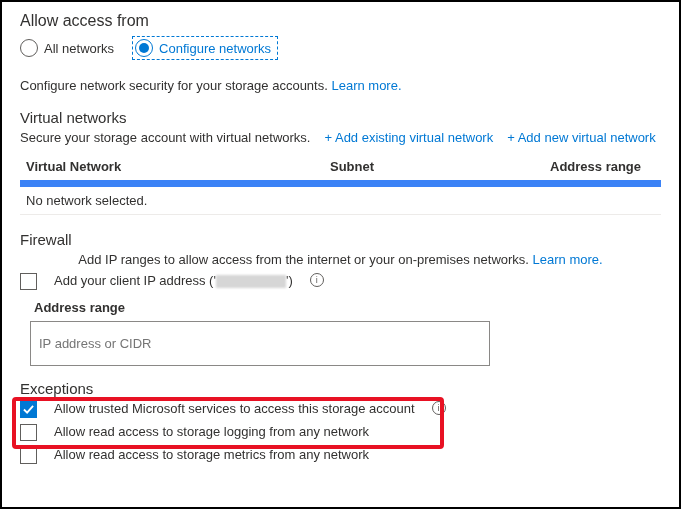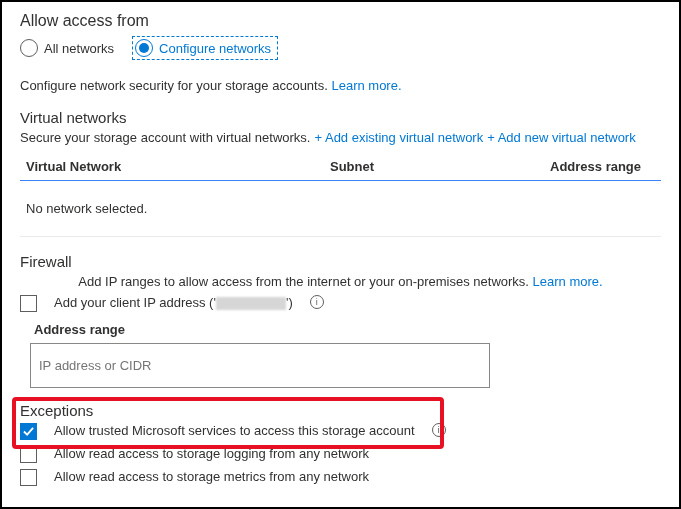--- a/index.html
+++ b/index.html
@@ -10,26 +10,26 @@
 .radio-opt { display: flex; align-items: center; gap: 6px; cursor: pointer; }
 .radio { width: 18px; height: 18px; border: 1px solid #605e5c; border-radius: 50%; display: flex; align-items: center; justify-content: center; }
 .radio.selected { border-color: #0078d4; }
 .radio.selected::after { content: ''; width: 10px; height: 10px; background: #0078d4; border-radius: 50%; }
 .radio-opt.sel { border: 1px dashed #0078d4; padding: 2px 6px 2px 2px; }
 .radio-opt.sel .rlabel { color: #0078d4; }
 .desc { margin: 8px 0 16px; font-size: 13px; }
 .link { color: #0078d4; cursor: pointer; }
 .hsub { font-size: 15px; color: #323130; margin-bottom: 4px; }
 .vnet-row { display: flex; align-items: center; flex-wrap: wrap; gap: 4px; margin-bottom: 8px; }
-.vnet-row .link { }
+.vnet-row .link { margin-left: 10px; }
 .table-head { display: flex; font-weight: 600; padding: 6px 6px; font-size: 13px; }
 .col-vn { width: 280px; }
 .col-sub { width: 220px; margin-left: 24px; }
 .col-ar { flex: 1; }
-.table-body { border-top: 1px solid #3b82f6; border-bottom: 1px solid #edebe9; padding: 20px 6px; color: #323130; margin-bottom: 16px; }
+.table-body { border-top: 7px solid #3b82f6; border-bottom: 1px solid #edebe9; padding: 6px 6px; color: #323130; margin-bottom: 16px; }
 .fw-desc { margin-bottom: 6px; text-align: center; }
 .check-row { display: flex; gap: 17px; margin-bottom: 6px; }
 .checkbox { width: 17px; height: 17px; border: 1px solid #605e5c; display: flex; align-items: center; justify-content: center; cursor: pointer; flex-shrink: 0; }
 .checkbox.checked { background: #0078d4; border-color: #0078d4; }
 .checkbox.checked svg { display: block; }
 .checkbox svg { display: none; }
 .info-icon { width: 14px; height: 14px; border: 1px solid #605e5c; border-radius: 50%; display: inline-flex; align-items: center; justify-content: center; font-size: 9px; color: #605e5c; cursor: pointer; }
 .field-label { font-weight: 600; margin: 10px 0 6px 14px; font-size: 13px; }
 .input { width: 460px; margin-left: 10px; padding: 14px 8px; border: 1px solid #8a8886; font-size: 13px; background: #fff; }
 .redacted { display: inline-block; width: 70px; height: 13px; background: #d6d6d6; vertical-align: middle; filter: blur(1px); }

